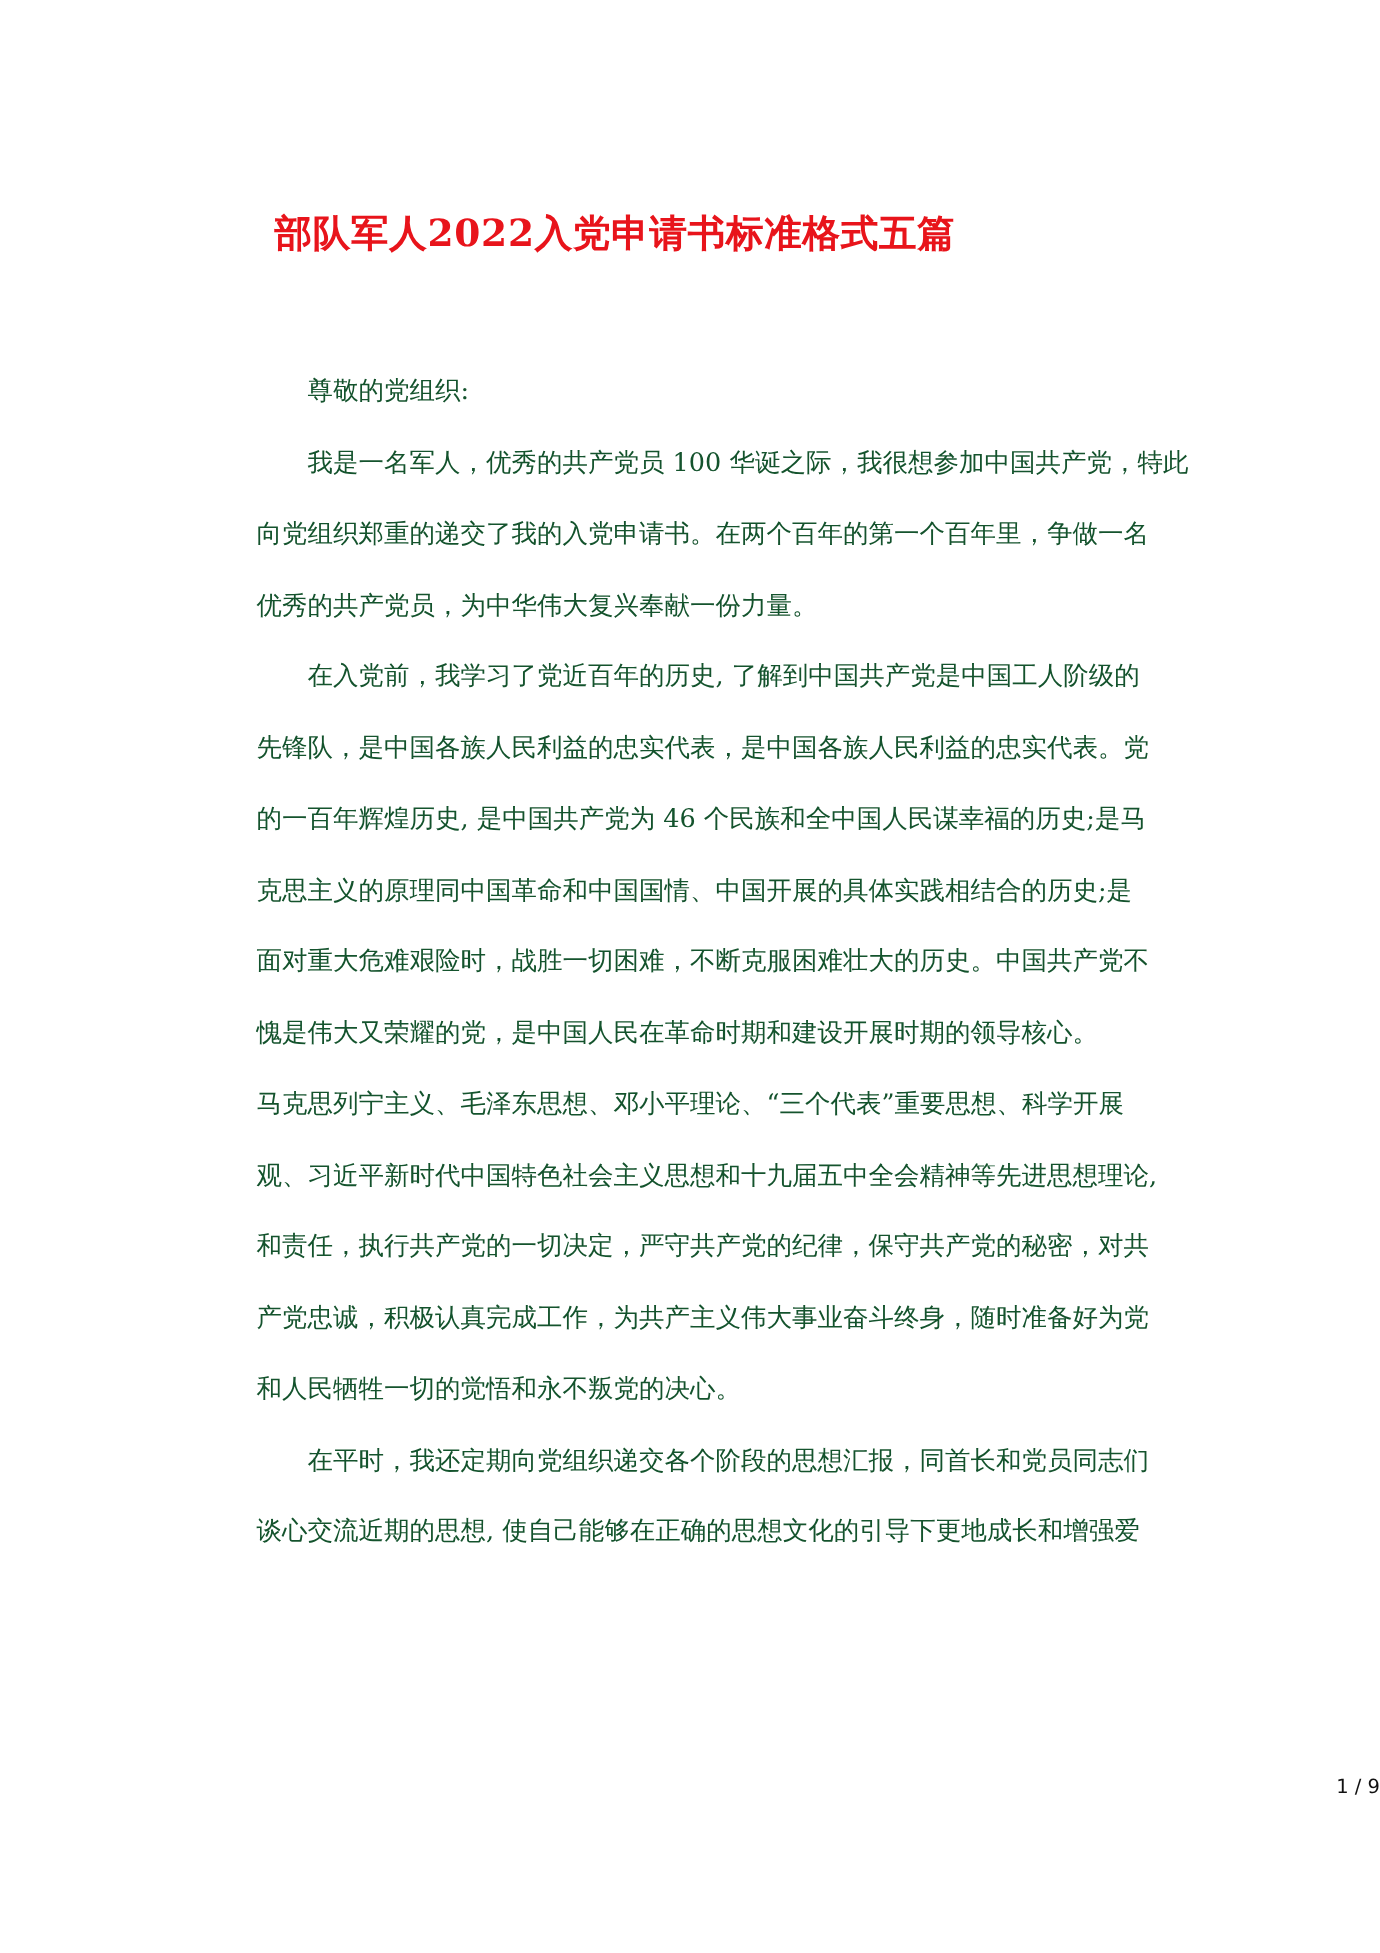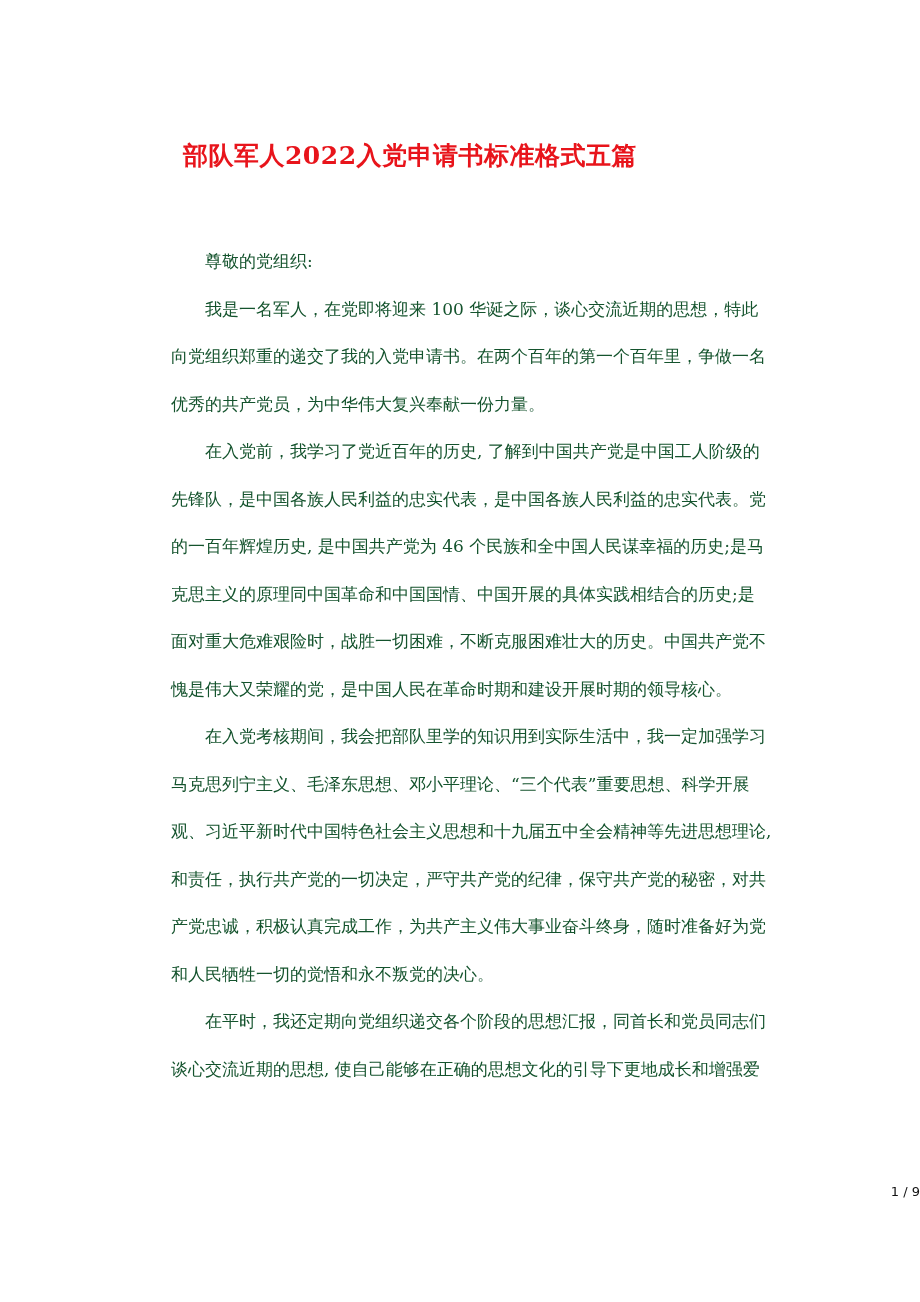--- a/index.html
+++ b/index.html
@@ -81,34 +81,33 @@
 <body>
 
 <div class="page">
   <div class="title">部队军人2022入党申请书标准格式五篇</div>
 
   <div class="body-text">
     <p class="para">
       <span class="line first">尊敬的党组织:</span>
     </p>
     <p class="para">
-      <span class="line first">我是一名军人，在党即将迎来 100 华诞之际，谈心交流近期的思想，特此</span>
+      <span class="line first">我是一名军人，优秀的共产党员 100 华诞之际，我很想参加中国共产党，特此</span>
       <span class="line">向党组织郑重的递交了我的入党申请书。在两个百年的第一个百年里，争做一名</span>
       <span class="line">优秀的共产党员，为中华伟大复兴奉献一份力量。</span>
     </p>
     <p class="para">
       <span class="line first">在入党前，我学习了党近百年的历史, 了解到中国共产党是中国工人阶级的</span>
       <span class="line">先锋队，是中国各族人民利益的忠实代表，是中国各族人民利益的忠实代表。党</span>
       <span class="line">的一百年辉煌历史, 是中国共产党为 46 个民族和全中国人民谋幸福的历史;是马</span>
       <span class="line">克思主义的原理同中国革命和中国国情、中国开展的具体实践相结合的历史;是</span>
       <span class="line">面对重大危难艰险时，战胜一切困难，不断克服困难壮大的历史。中国共产党不</span>
       <span class="line">愧是伟大又荣耀的党，是中国人民在革命时期和建设开展时期的领导核心。</span>
     </p>
     <p class="para">
-      <span class="line first">在入党考核期间，我会把部队里学的知识用到实际生活中，我一定加强学习</span>
       <span class="line">马克思列宁主义、毛泽东思想、邓小平理论、“三个代表”重要思想、科学开展</span>
       <span class="line">观、习近平新时代中国特色社会主义思想和十九届五中全会精神等先进思想理论,</span>
       <span class="line">和责任，执行共产党的一切决定，严守共产党的纪律，保守共产党的秘密，对共</span>
       <span class="line">产党忠诚，积极认真完成工作，为共产主义伟大事业奋斗终身，随时准备好为党</span>
       <span class="line">和人民牺牲一切的觉悟和永不叛党的决心。</span>
     </p>
     <p class="para">
       <span class="line first">在平时，我还定期向党组织递交各个阶段的思想汇报，同首长和党员同志们</span>
       <span class="line">谈心交流近期的思想, 使自己能够在正确的思想文化的引导下更地成长和增强爱</span>
     </p>

